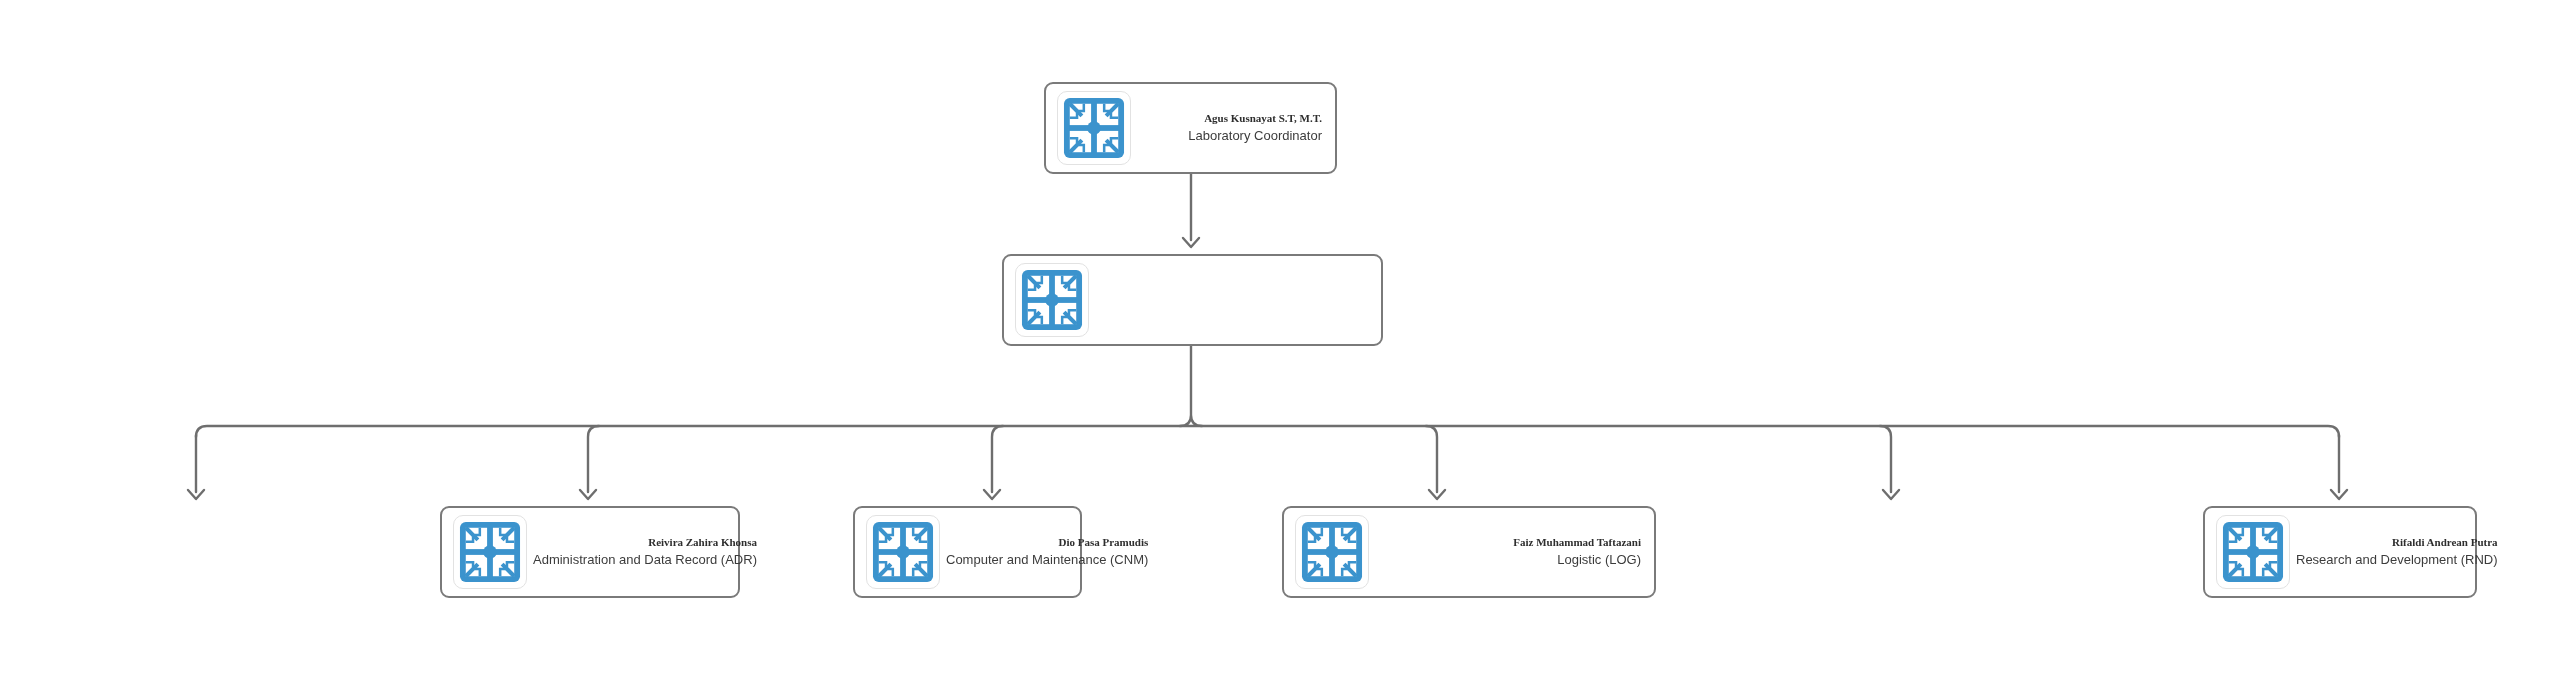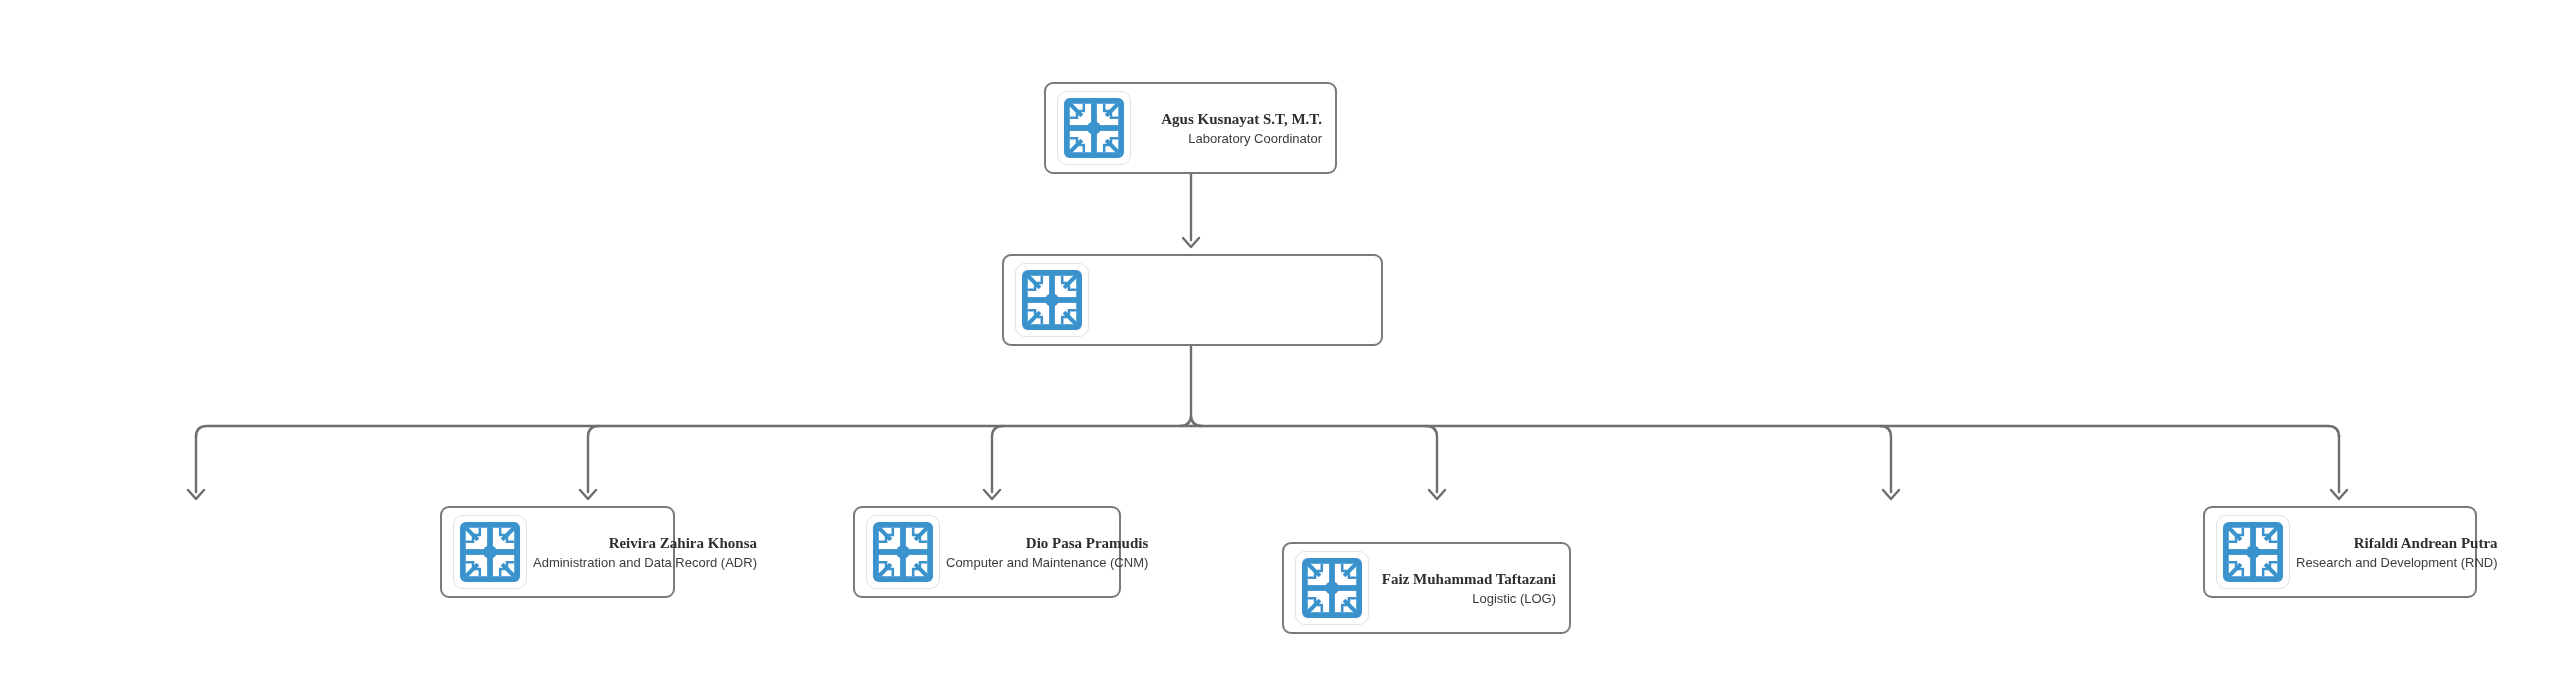--- a/index.html
+++ b/index.html
@@ -41,38 +41,38 @@
     flex:1 1 auto;
     display:flex;flex-direction:column;
     align-items:flex-end;justify-content:center;
     padding-right:13px;
     margin-left:6px;
     white-space:nowrap;
   }
   .name{
     font-family:"Liberation Serif",serif;
     font-weight:bold;
-    font-size:15px;
+    font-size:11px;
     line-height:1.25;
     color:#2e2e2e;
   }
   .role{
     font-family:"Liberation Sans",sans-serif;
     font-size:13px;
     line-height:1.2;
     margin-top:2px;
     color:#3c3c3c;
   }
   
   .n-root{left:1044px;top:82px;width:293px;}
   .n-assistant{left:1002px;top:254px;width:381px;}
   .n-c0{left:83px;top:506px;width:227px;}
-  .n-c1{left:440px;top:506px;width:235px;}
-  .n-c2{left:853px;top:506px;width:268px;}
-  .n-c3{left:1282px;top:506px;width:289px;margin-top:36px;}
+  .n-c1{left:440px;top:506px;width:300px;}
+  .n-c2{left:853px;top:506px;width:229px;}
+  .n-c3{left:1282px;top:506px;width:374px;}
   .n-c4{left:1723px;top:506px;width:337px;}
   .n-c5{left:2203px;top:506px;width:274px;text-align:center;}
 </style>
 </head>
 <body>
 
 <div class="canvas">
 
   <svg width="0" height="0" style="position:absolute" aria-hidden="true">
     <defs>

